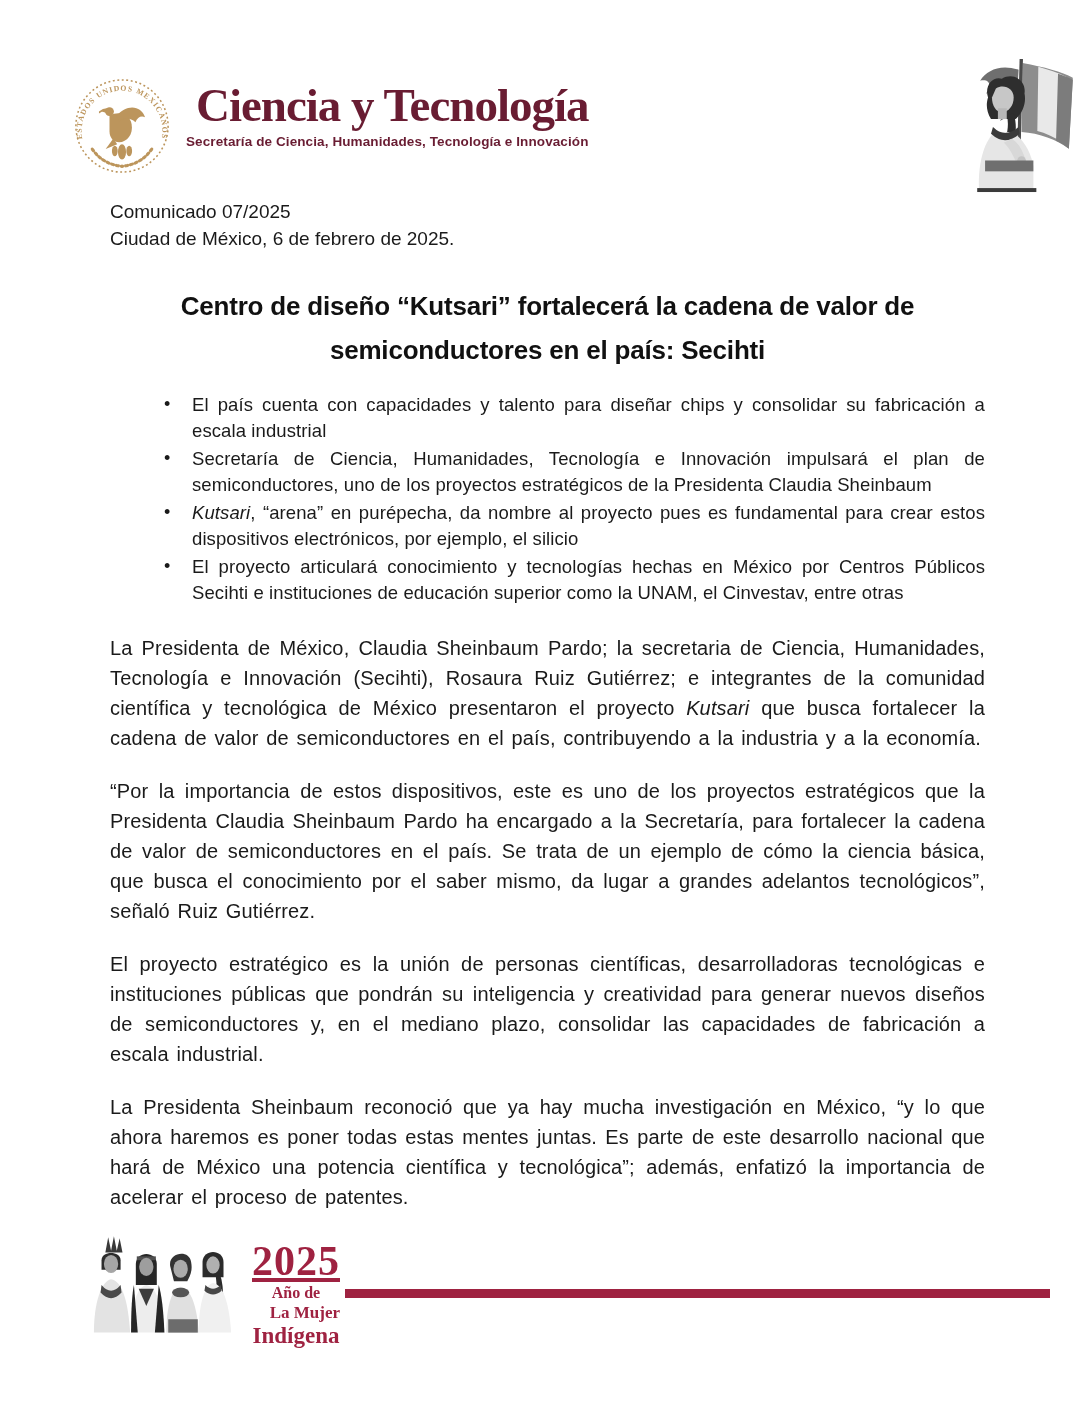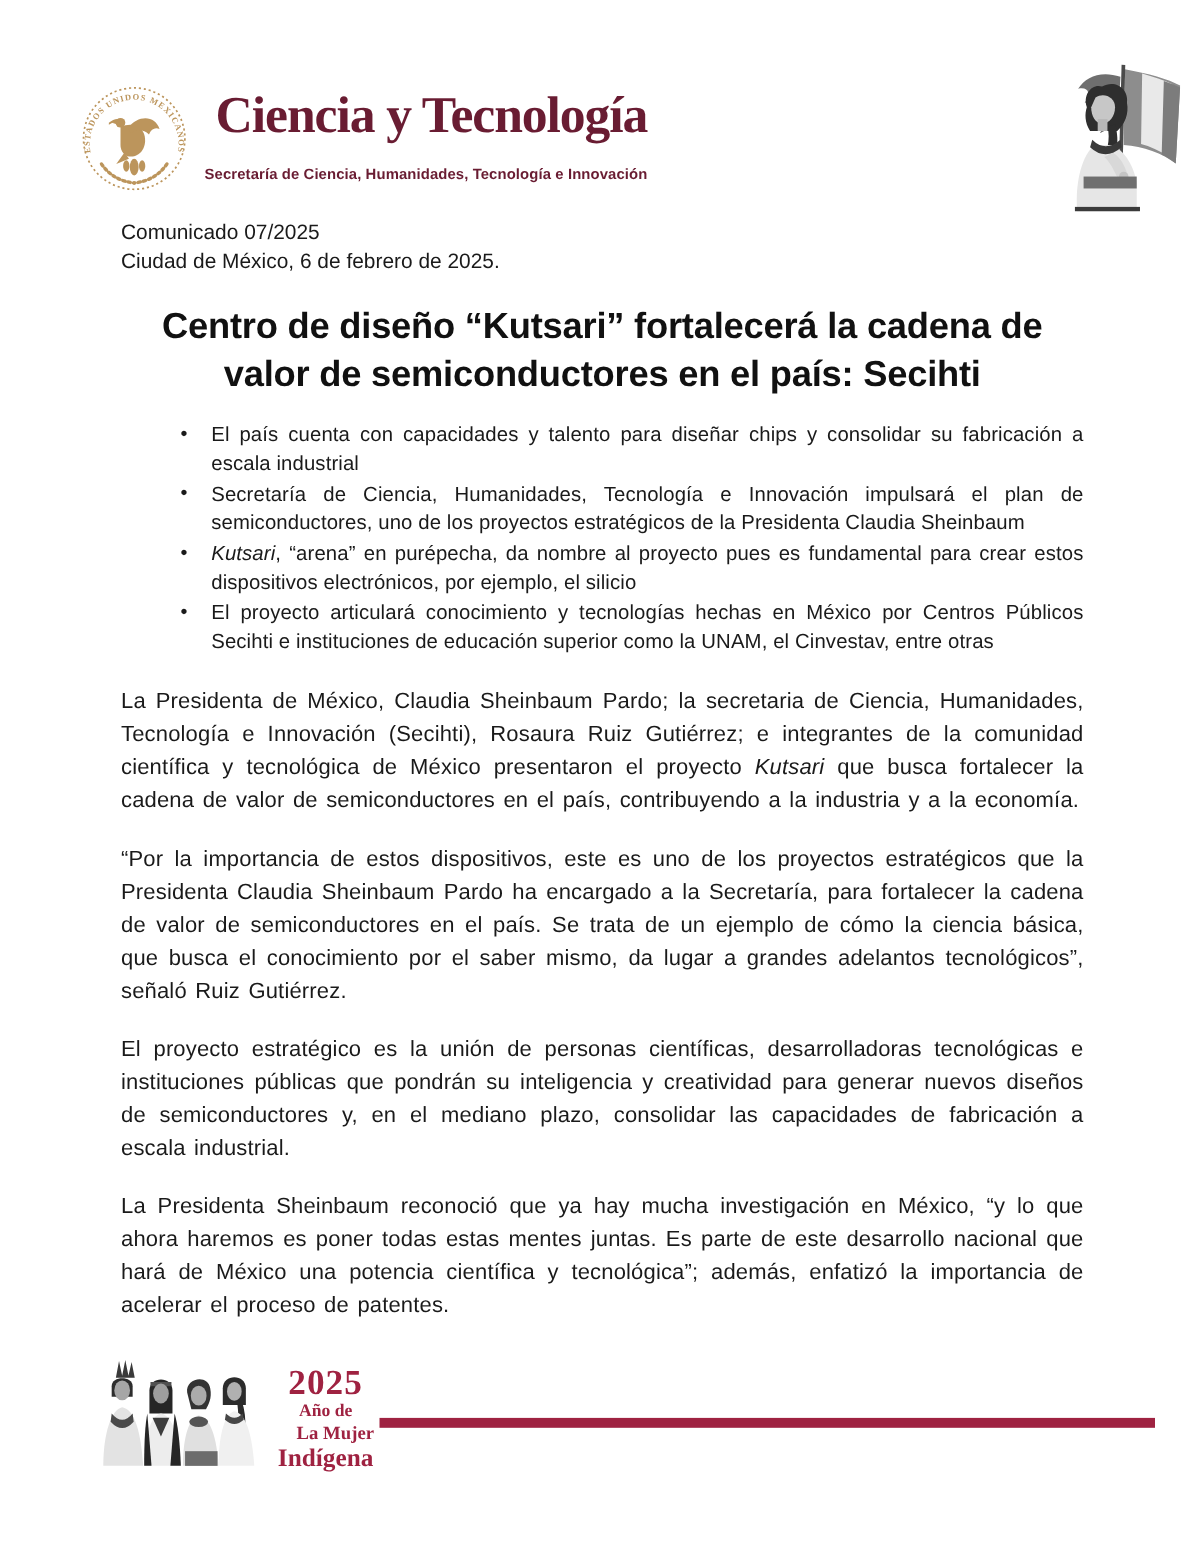--- a/index.html
+++ b/index.html
@@ -30,21 +30,21 @@
     font-family:"Liberation Serif", serif;
     font-weight:bold;
     font-size:47px;
     line-height:1.0;
     color:var(--maroon);
     letter-spacing:-1px;
     white-space:nowrap;
     text-align:right;
   }
   .brand-subtitle{
-    margin-top:22px;
+    margin-top:5px;
     font-size:13.5px;
     font-weight:bold;
     color:var(--maroon);
     letter-spacing:0.1px;
     white-space:nowrap;
   }
   .hero-art{
     position:absolute;top:56px;right:8px;
     width:178px;height:138px;
   }
@@ -54,25 +54,25 @@
     position:absolute;
     top:198px;left:110px;right:103px;
   }
   .dateline{
     text-align:left;
     font-size:19px;
     line-height:27px;
     padding-right:22px;
   }
   .doc-title{
-    margin:22px auto 0 auto;
+    margin:32px auto 0 auto;
     max-width:845px;
     text-align:center;
     font-weight:bold;
-    font-size:33px;
+    font-size:26px;
     line-height:44px;
     letter-spacing:-0.2px;
     color:#111111;
   }
   .bullets{
     margin:20px 0 0 0;
     padding:0 0 0 52px;
     list-style:none;
   }
   .bullet{
@@ -104,21 +104,21 @@
     width:162px;height:100px;
   }
   .footer-logo{
     position:absolute;left:252px;top:1240px;
     width:88px;
     text-align:center;
     color:var(--crimson);
     font-family:"Liberation Serif", serif;
     line-height:1;
   }
-  .fl-year{font-size:32px;font-weight:bold;letter-spacing:1px;}
+  .fl-year{font-size:42px;font-weight:bold;letter-spacing:1px;text-decoration:underline;}
   .fl-line1{font-size:16px;font-weight:bold;margin-top:3px;}
   .fl-line2{font-size:17px;font-weight:bold;margin-top:3px;text-align:right;}
   .fl-line3{font-size:23px;font-weight:bold;margin-top:3px;text-align:center;}
   .footer-bar{
     position:absolute;left:345px;right:38px;top:1289px;height:9px;
     background:var(--crimson);
   }
   i{}
 </style>
 </head>

